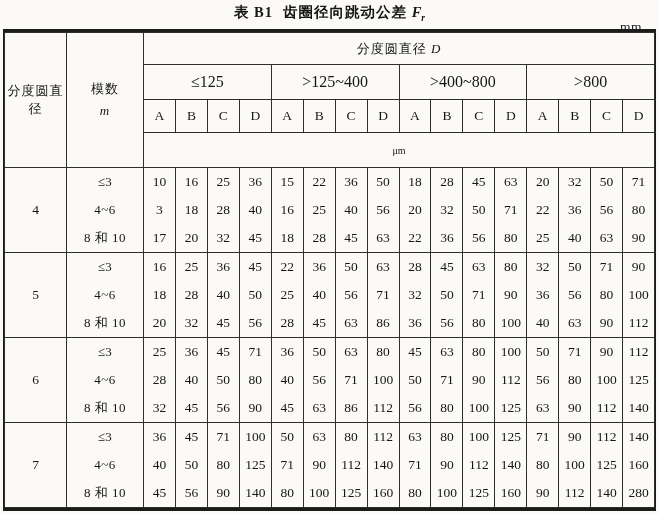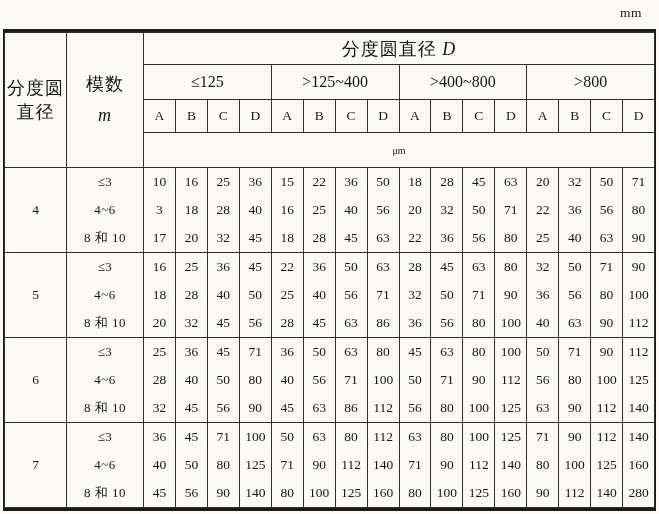--- a/index.html
+++ b/index.html
@@ -15,58 +15,59 @@
   
   .titlebar { position:absolute; top:3px; left:0; width:100%; height:24px; }
   .title {
     position:absolute; left:0; right:0; top:0;
     text-align:center; font-size:14.5px; font-weight:bold; letter-spacing:1px;
   }
   .title .sym { font-style:italic; font-weight:bold; letter-spacing:0; }
   .title sub { font-style:italic; font-size:9.5px; letter-spacing:0; }
   .title .gap { display:inline-block; width:10px; }
   .unit-mm {
-    position:absolute; right:17px; top:2px;
+    position:absolute; right:17px; top:16px;
     font-size:13.5px; font-weight:normal; letter-spacing:0.5px;
   }
 
   
   .tbl-wrap {
     position:absolute; left:3px; top:29px; width:651px;
     border-top:3px solid #1c1c1c;
     border-bottom:3px solid #1c1c1c;
     border-left:1px solid #1c1c1c;
     border-right:1px solid #1c1c1c;
     background:#fbfaf7;
   }
   table { border-collapse:collapse; table-layout:fixed; width:100%; }
   td {
     border:1px solid #2e2e2e;
     text-align:center; vertical-align:middle;
     padding:0; font-size:13px; overflow:hidden;
   }
-  .hd-cjk { font-size:18px; letter-spacing:1px; }
+  .hd-cjk { font-size:13px; letter-spacing:1px; }
   .row-diam td { height:31px; }
   .row-range td { height:34px; font-size:16px; }
   .row-sub td { height:32px; font-size:13.5px; }
   .row-um td { height:34px; font-size:10px; }
   .sym-i { font-style:italic; }
   .module-head { line-height:1.7; }
   .grade-row td { height:84px; }
   .cell-line { height:28px; line-height:28px; }
   .num { font-size:13.5px; }
   .module-cell .cell-line { font-size:13px; letter-spacing:0.5px; }
   .grade-cell { font-size:13.5px; }
 </style>
 </head>
 <body>
 
 <div class="page">
 
   <div class="titlebar">
+    <div class="title"><span>表 B1</span><span class="gap"></span><span>齿圈径向跳动公差</span>&nbsp;<span class="sym">F</span><sub>r</sub></div>
     <div class="unit-mm">mm</div>
   </div>
 
   <div class="tbl-wrap">
     <table>
       <colgroup>
         <col style="width:62px">
         <col style="width:77px">
         <col>
           <col>

